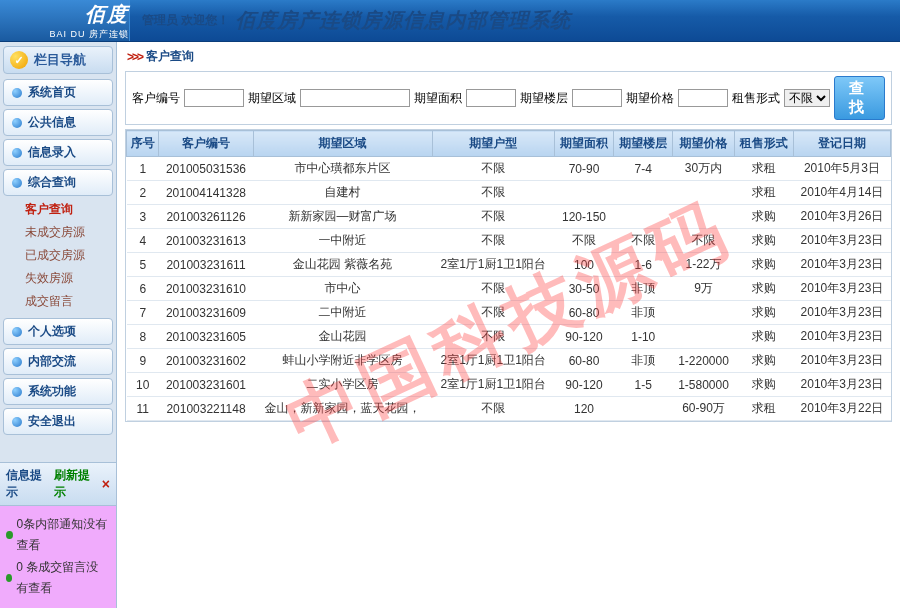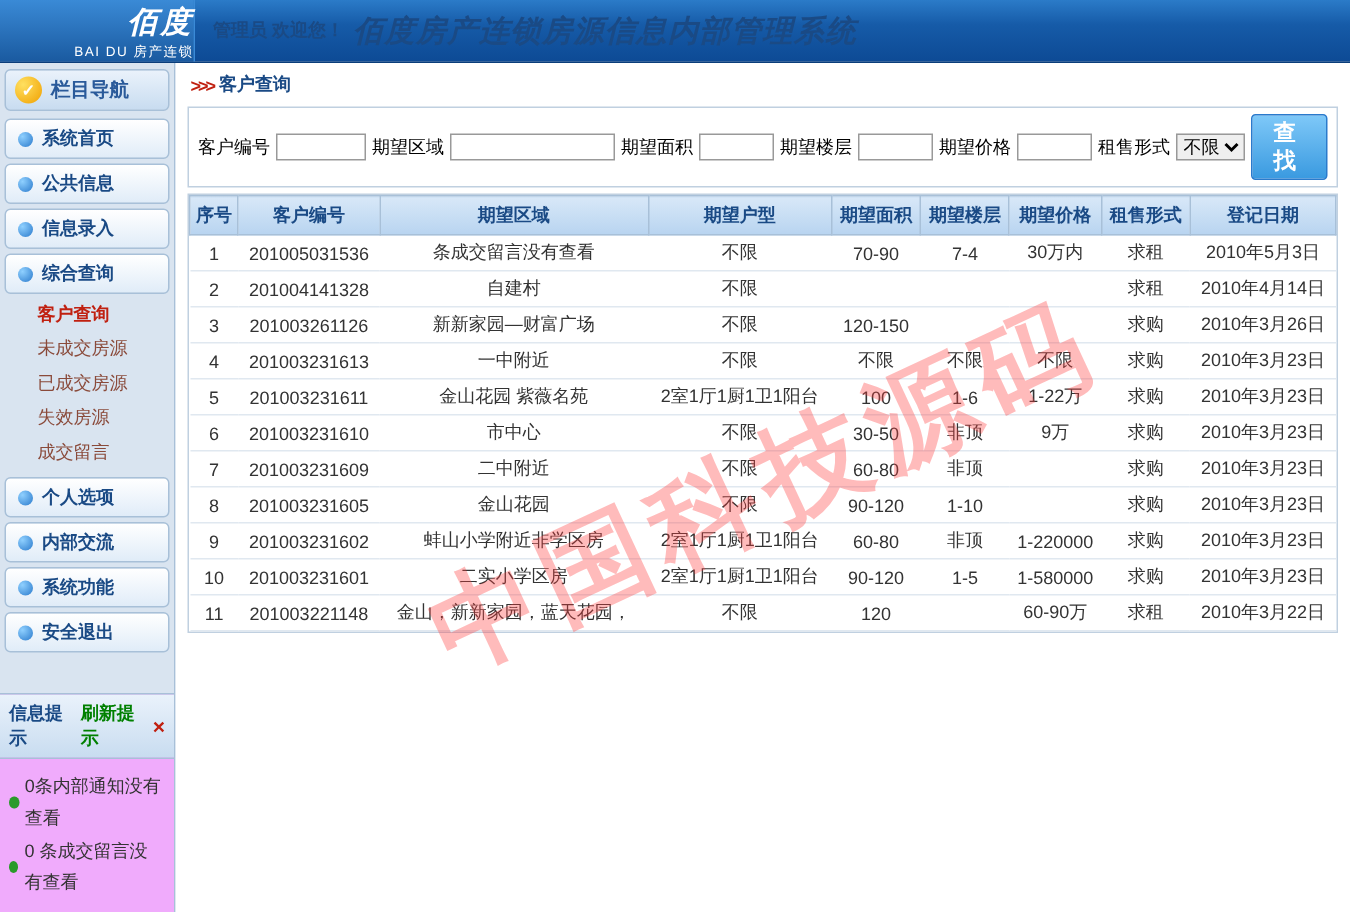--- a/index.html
+++ b/index.html
@@ -155,21 +155,21 @@
               <th>期望楼层</th>
               <th>期望价格</th>
               <th>租售形式</th>
               <th>登记日期</th>
             </tr>
           </thead>
         <tbody id="tbody">
             <tr>
               <td>1</td>
               <td>201005031536</td>
-              <td>条成交留言没有查看</td>
+              <td>市中心璜都东片区</td>
               <td>不限</td>
               <td>70-90</td>
               <td>7-4</td>
               <td>30万内</td>
               <td>求租</td>
               <td>2010年5月3日</td>
             </tr>
             <tr>
               <td>2</td>
               <td>201004141328</td>

